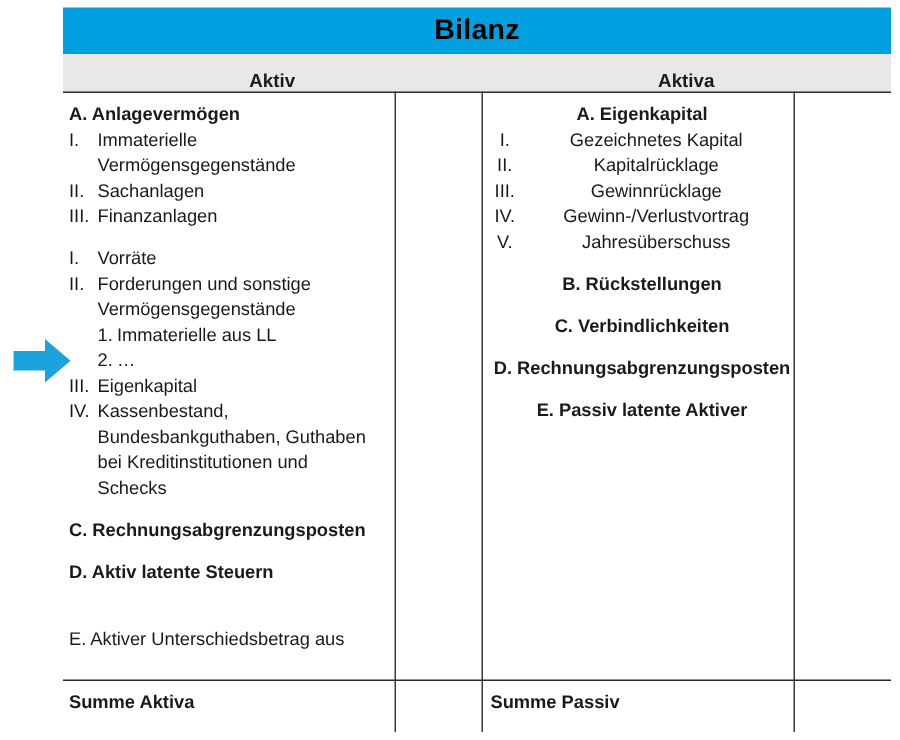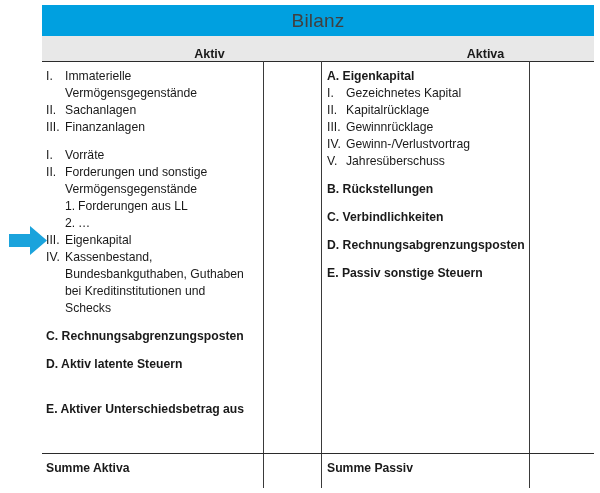--- a/index.html
+++ b/index.html
@@ -29,23 +29,23 @@
     left: 42px;
     top: 5px;
     width: 552px;
     height: 31px;
     background: #00A0E0;
     display: flex;
     align-items: center;
     justify-content: center;
   }
   .title-bar .title-text {
-    color: #404040;
+    color: #000000;
     font-size: 19px;
-    font-weight: normal;
+    font-weight: bold;
     letter-spacing: 0.2px;
     line-height: 1;
   }
 
   
   .balance-table {
     position: absolute;
     left: 42px;
     top: 36px;
     width: 552px;
@@ -63,21 +63,20 @@
   }
   .head-cell {
     position: absolute;
     top: 0;
     height: 35px;
     display: flex;
     align-items: center;
     justify-content: center;
     font-size: 12.5px;
     font-weight: bold;
-    padding-left: 28px;
   }
   .head-cell.aktiv  { left: 0px;   width: 279px; }
   .head-cell.passiv { left: 279px; width: 273px; }
 
   
   .body-area {
     position: absolute;
     left: 0;
     top: 25px;
     width: 552px;
@@ -107,21 +106,21 @@
   }
 
   
   .col {
     position: absolute;
     top: 0;
     padding-top: 7px;
     box-sizing: border-box;
   }
   .col.left  { left: 0px;   width: 221px; padding-left: 4px; }
-  .col.right { left: 279px; width: 208px; padding-left: 6px; }
+  .col.right { left: 279px; width: 208px; padding-left: 6px; text-align: center; }
 
   .line {
     font-size: 12.2px;
     line-height: 17px;
     white-space: nowrap;
   }
   .line.b { font-weight: bold; }
   .line.gap { height: 11px; line-height: 11px; }
 
   
@@ -139,21 +138,21 @@
     white-space: pre-line;
   }
   .row.sub {
     padding-left: 19px;
   }
   .row.sub .num { min-width: 13px; }
 
   .bold-wrap {
     font-size: 12.2px;
     line-height: 17px;
-    font-weight: bold;
+    font-weight: normal;
     white-space: pre-line;
   }
   .bold-wrap .cont { padding-left: 11px; display: block; }
 
   
   .sum-text {
     position: absolute;
     top: 399px;
     font-size: 12.2px;
     font-weight: bold;
@@ -188,20 +187,21 @@
     </div>
 
     <div class="body-area">
 
       <div class="vrule v1"></div>
       <div class="vrule v2"></div>
       <div class="vrule v3"></div>
 
       <div class="col left">
 
+        <div class="line b">A. Anlagevermögen</div>
 
         <div class="row">
           <span class="num">I.</span>
           <span class="txt">Immaterielle
 Vermögensgegenstände</span>
         </div>
         <div class="row">
           <span class="num">II.</span>
           <span class="txt">Sachanlagen</span>
         </div>
@@ -218,21 +218,21 @@
           <span class="txt">Vorräte</span>
         </div>
         <div class="row">
           <span class="num">II.</span>
           <span class="txt">Forderungen und sonstige
 Vermögensgegenstände</span>
         </div>
 
         <div class="row sub">
           <span class="num">1.</span>
-          <span class="txt">Forderungen aus LL</span>
+          <span class="txt">Immaterielle aus LL</span>
         </div>
         <div class="row sub">
           <span class="num">2.</span>
           <span class="txt">…</span>
         </div>
 
         <div class="row">
           <span class="num">III.</span>
           <span class="txt">Eigenkapital</span>
         </div>
@@ -292,21 +292,21 @@
         <div class="line gap">&nbsp;</div>
 
         <div class="line b">C. Verbindlichkeiten</div>
 
         <div class="line gap">&nbsp;</div>
 
         <div class="line b">D. Rechnungsabgrenzungsposten</div>
 
         <div class="line gap">&nbsp;</div>
 
-        <div class="line b">E. Passiv sonstige Steuern</div>
+        <div class="line b">E. Passiv latente Aktiver</div>
 
       </div>
 
       <div class="sum-sep"></div>
       <div class="sum-text left">Summe Aktiva</div>
       <div class="sum-text right">Summe Passiv</div>
 
     </div>
   </div>
 

